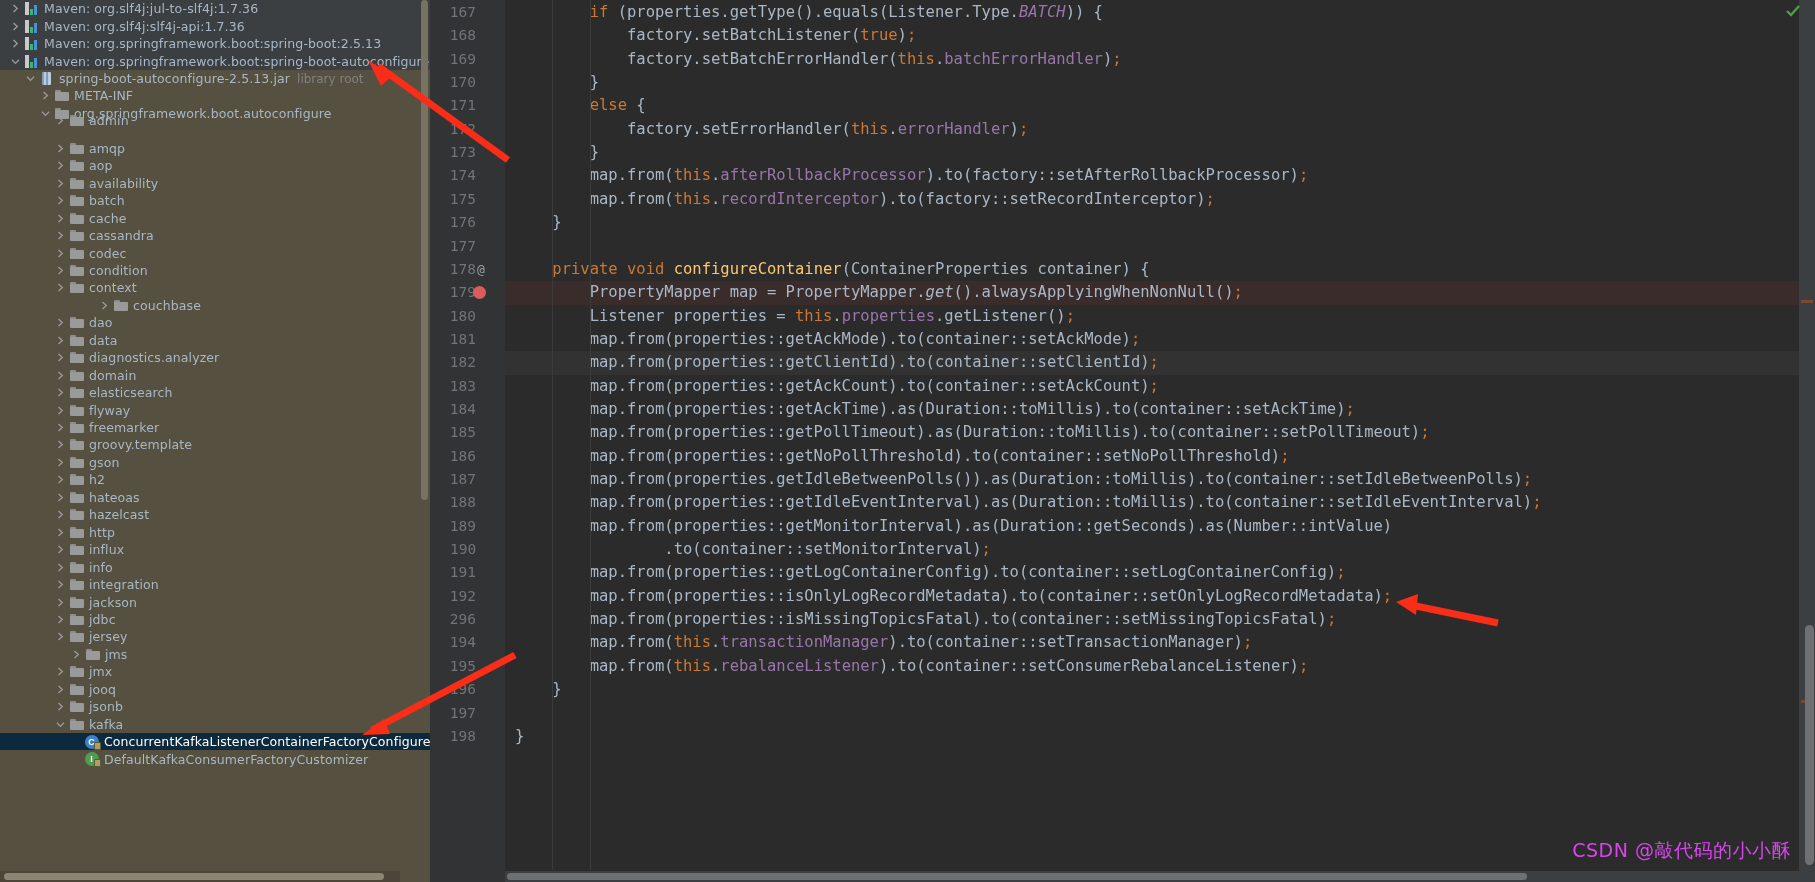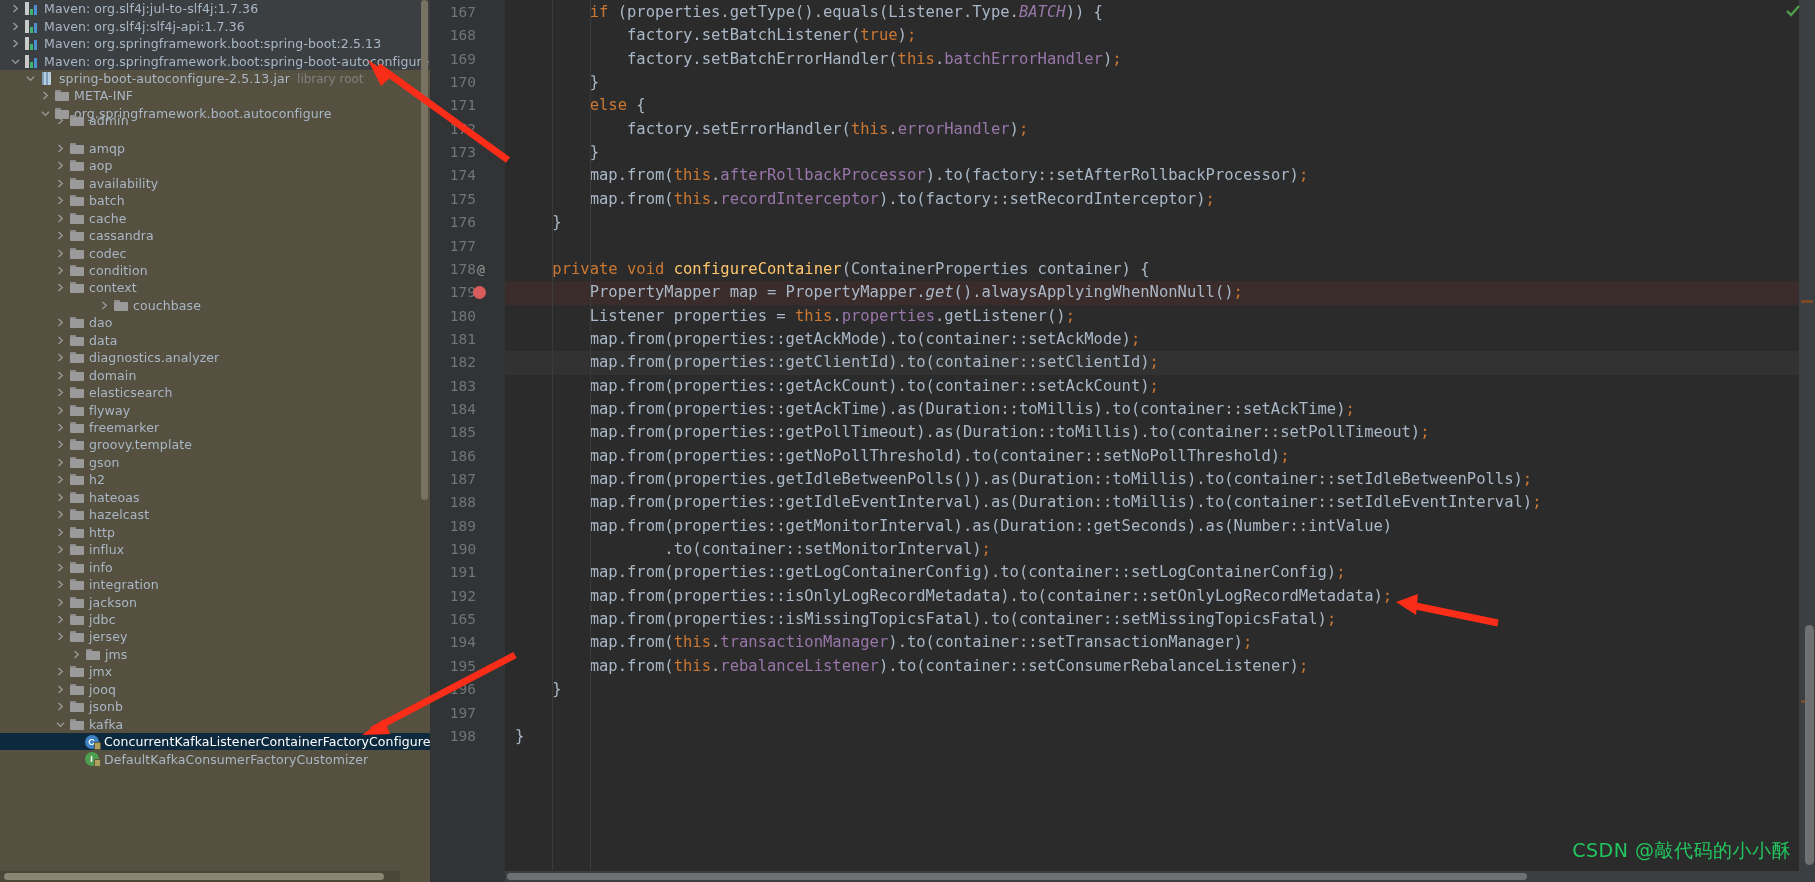--- a/index.html
+++ b/index.html
@@ -183,21 +183,21 @@
   #tree-hscroll {
     position: absolute; left: 0; bottom: 0; height: 11px; background: #4b4637;
   }
   #tree-hscroll-thumb {
     position: absolute; left: 4px; top: 2px; height: 7px; border-radius: 4px; background: #8b8574;
   }
 
   
   #watermark {
     position: absolute; right: 24px; bottom: 18px;
-    color: #22c55e; font-size: 19px;
+    color: #d946ef; font-size: 19px;
     font-family: "DejaVu Sans", sans-serif;
     letter-spacing: .5px;
   }
 
   
   #overlay-arrows {
     position: absolute; left: 0; top: 0; width: 1815px; height: 882px;
     pointer-events: none;
   }
 </style>
@@ -775,21 +775,21 @@
         <div class="lnum" style="top: 374.6px; left: 0px;">183</div>
         <div class="lnum" style="top: 397.95px; left: 0px;">184</div>
         <div class="lnum" style="top: 421.3px; left: 0px;">185</div>
         <div class="lnum" style="top: 444.65px; left: 0px;">186</div>
         <div class="lnum" style="top: 468px; left: 0px;">187</div>
         <div class="lnum" style="top: 491.35px; left: 0px;">188</div>
         <div class="lnum" style="top: 514.7px; left: 0px;">189</div>
         <div class="lnum" style="top: 538.05px; left: 0px; padding-left: 20px;">190</div>
         <div class="lnum" style="top: 561.4px; left: 0px;">191</div>
         <div class="lnum" style="top: 584.75px; left: 0px;">192</div>
-        <div class="lnum" style="top: 608.1px; left: 0px;">165</div>
+        <div class="lnum" style="top: 608.1px; left: 0px;">296</div>
         <div class="lnum" style="top: 631.45px; left: 0px;">194</div>
         <div class="lnum" style="top: 654.8px; left: 0px;">195</div>
         <div class="lnum" style="top: 678.15px; left: 0px;">196</div>
         <div class="lnum" style="top: 701.5px; left: 0px;">197</div>
         <div class="lnum" style="top: 724.85px; left: 0px;">198</div>
       </div>
     <div id="gutter-fold">
         <div class="fold" style="top: 7px;">
           <svg width="11" height="11" viewBox="0 0 11 11">
             <rect x="1.5" y="1" width="8" height="8" stroke="#8d8d8d" fill="none"></rect>

